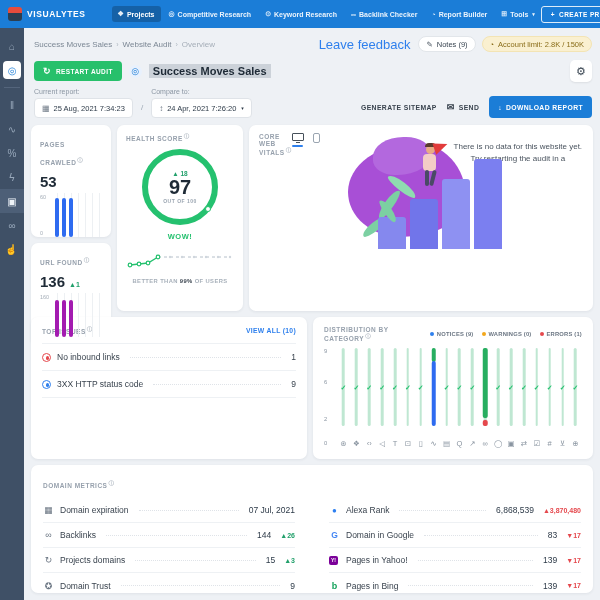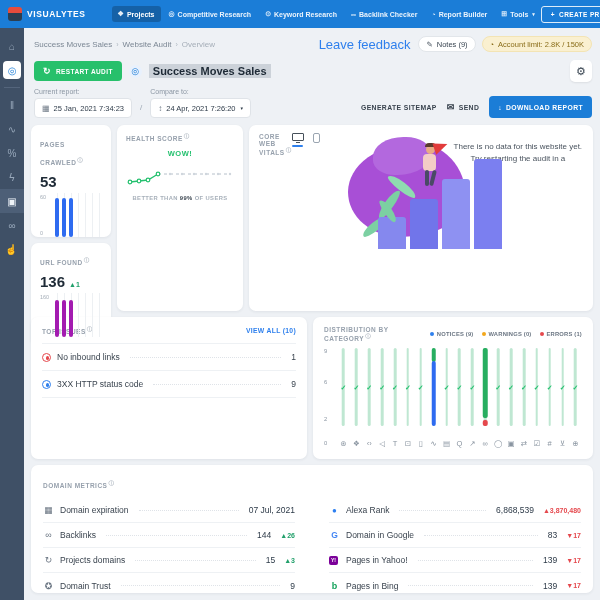--- a/index.html
+++ b/index.html
@@ -279,21 +279,21 @@
       <span class="gear-btn">
           <span>⚙</span>
         </span>
     </div>
 
     <div class="report-row">
       <div class="report-field">
         <span class="rlabel">Current report:</span>
         <span class="date-chip">
             <span class="dicon2">▦</span>
-            <span>25 Jan, 2021 7:34:23</span>
+            <span>25 Aug, 2021 7:34:23</span>
           </span>
       </div>
       <span class="slash">/</span>
       <div class="report-field">
         <span class="rlabel">Compare to:</span>
         <span class="date-chip">
             <span class="dicon2">↕</span>
             <span>24 Apr, 2021 7:26:20</span>
             <span class="chev">▾</span>
           </span>
@@ -368,20 +368,26 @@
                   <div class="mslot"></div>
                   <div class="mslot"></div>
                   <div class="mslot"></div>
                 </div>
             </div>
           </div>
         </div>
 
         <div class="card health-card">
           <span class="card-title"><span>HEALTH SCORE</span><span class="info-sup">ⓘ</span></span>
+          <div class="gauge">
+            <span class="gauge-delta">▲ 18</span>
+            <span class="gauge-score">97</span>
+            <span class="gauge-scale">OUT OF 100</span>
+            <span class="gauge-dot"></span>
+          </div>
           <span class="verdict">WOW!</span>
           <svg class="spark" width="108" height="18" viewBox="0 0 108 18">
             <polyline points="4,14 13,13 22,12 32,6" fill="none" stroke="#25c16f" stroke-width="1.4"></polyline>
             <line x1="32" y1="6" x2="104" y2="6" stroke="#b6c0ca" stroke-width="1" stroke-dasharray="3,3"></line>
             <circle cx="4" cy="14" r="1.8" fill="#fff" stroke="#25c16f" stroke-width="1.2"></circle>
             <circle cx="13" cy="13" r="1.8" fill="#fff" stroke="#25c16f" stroke-width="1.2"></circle>
             <circle cx="22" cy="12" r="1.8" fill="#fff" stroke="#25c16f" stroke-width="1.2"></circle>
             <circle cx="32" cy="6" r="1.8" fill="#fff" stroke="#25c16f" stroke-width="1.2"></circle>
             <circle cx="44" cy="6" r="1.2" fill="#cfd6dd"></circle>
               <circle cx="56" cy="6" r="1.2" fill="#cfd6dd"></circle>

